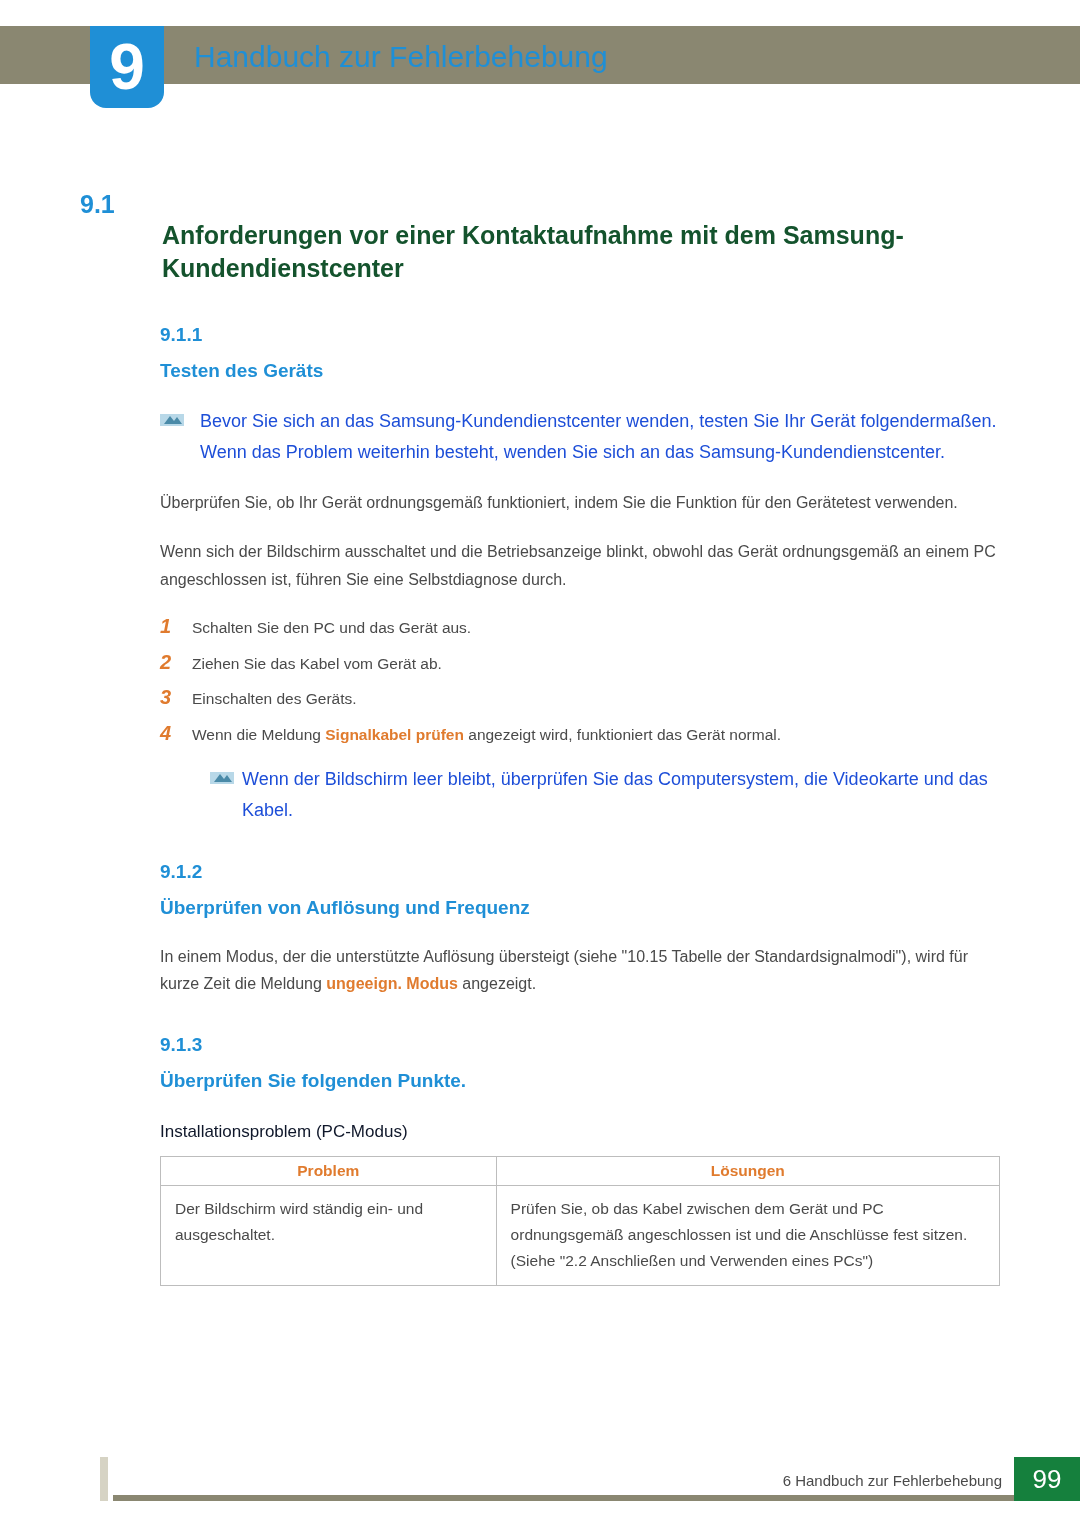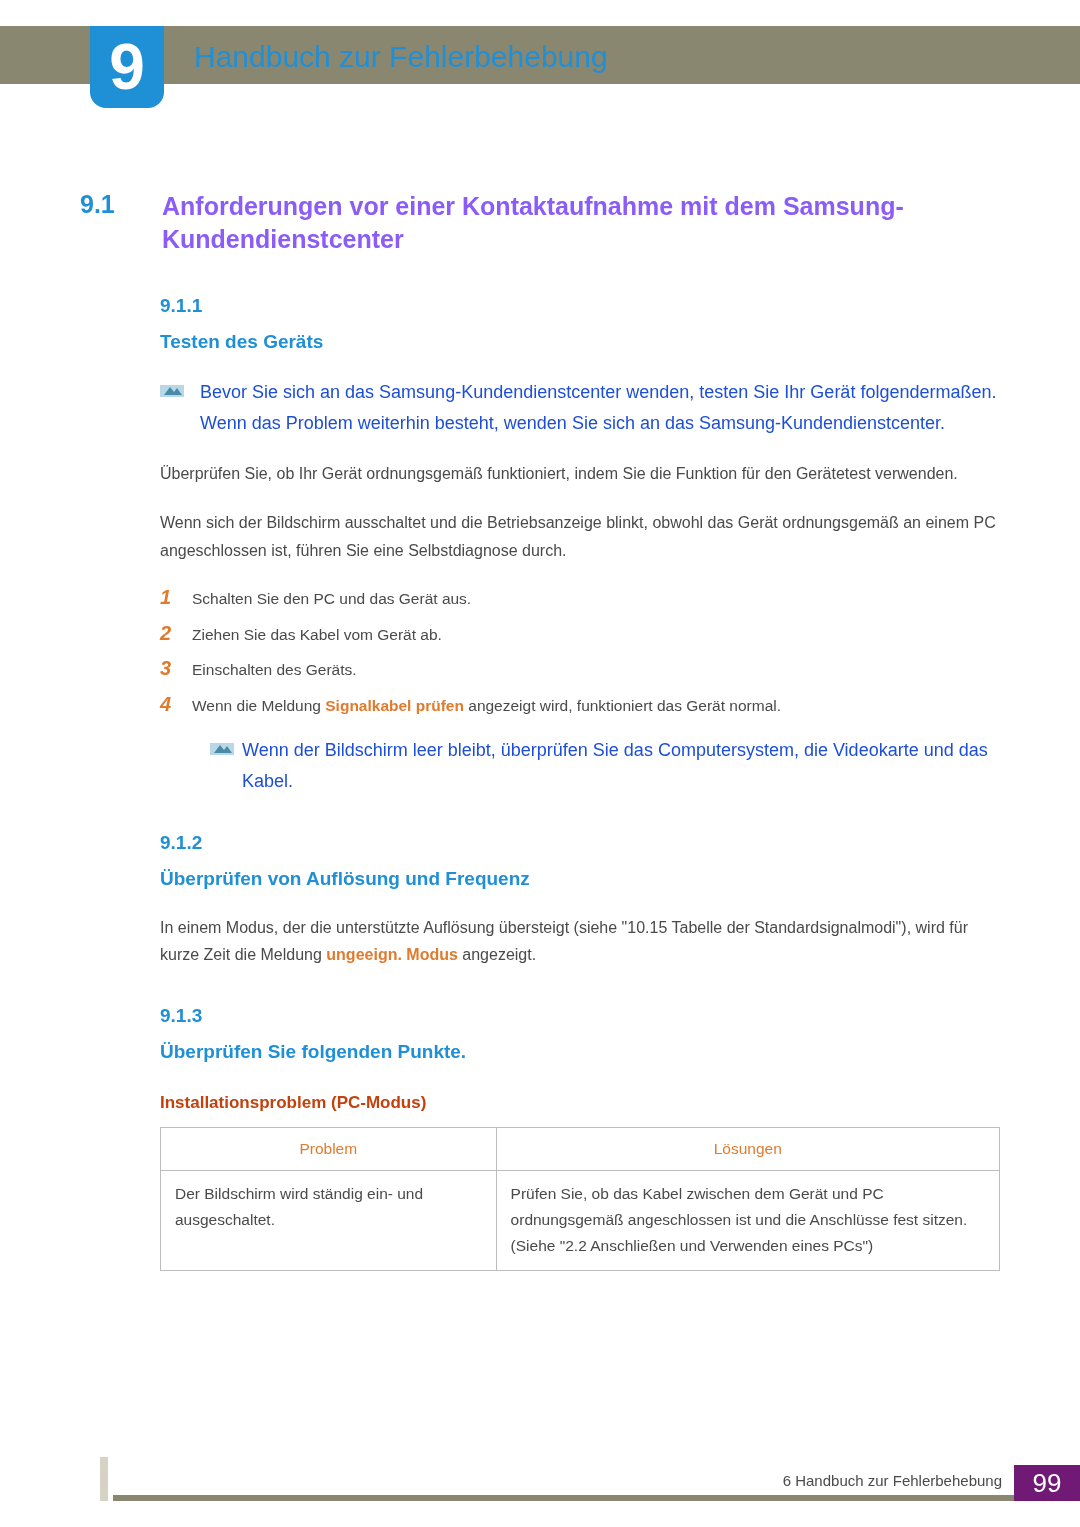--- a/index.html
+++ b/index.html
@@ -56,24 +56,25 @@
     gap: 22px;
     margin-bottom: 40px;
   }
   .sec-num {
     color: #1f8fd6;
     font-size: 25px;
     font-weight: bold;
     min-width: 60px;
   }
   .sec-title {
-    color: #8b5cf6;
+    color: #14532d;
     font-size: 25px;
     font-weight: bold;
     line-height: 1.3;
+    margin-top: 29px;
   }
   .subsec-heading {
     display: flex;
     gap: 14px;
     margin-top: 36px;
     margin-bottom: 24px;
     margin-left: 80px;
     flex-direction: column;
   }
   .subsec-num {
@@ -139,38 +140,38 @@
   }
   .nested-note {
     display: flex;
     gap: 8px;
     margin-left: 130px;
     margin-top: 14px;
     margin-bottom: 22px;
   }
   .topic-label {
     margin-left: 80px;
-    color: #c2410c;
+    color: #0f172a;
     font-size: 17px;
-    font-weight: bold;
+    font-weight: normal;
     margin-top: 30px;
     margin-bottom: 14px;
   }
   table.problems {
     margin-left: 80px;
     width: calc(100% - 80px);
     border-collapse: collapse;
     font-size: 15.5px;
     color: #4a4a4a;
   }
   table.problems th {
     border: 1px solid #bdbdbd;
-    padding: 12px 12px;
+    padding: 5px 12px;
     color: #e07b2e;
-    font-weight: normal;
+    font-weight: bold;
     text-align: center;
     background: #fff;
   }
   table.problems td {
     border: 1px solid #bdbdbd;
     padding: 10px 14px;
     vertical-align: top;
     line-height: 1.7;
   }
   .footer {
@@ -204,22 +205,22 @@
     right: 78px;
     bottom: 12px;
     font-size: 15px;
     color: #4a4a4a;
   }
   .footer-num {
     position: absolute;
     right: 0;
     bottom: 0;
     width: 66px;
-    height: 36px;
-    background: #701a75;
+    height: 44px;
+    background: #15803d;
     color: #fff;
     font-size: 26px;
     display: flex;
     align-items: center;
     justify-content: center;
   }
   .orange-bold { color: #e07b2e; font-weight: bold; }
 </style>
 </head>
 <body>

